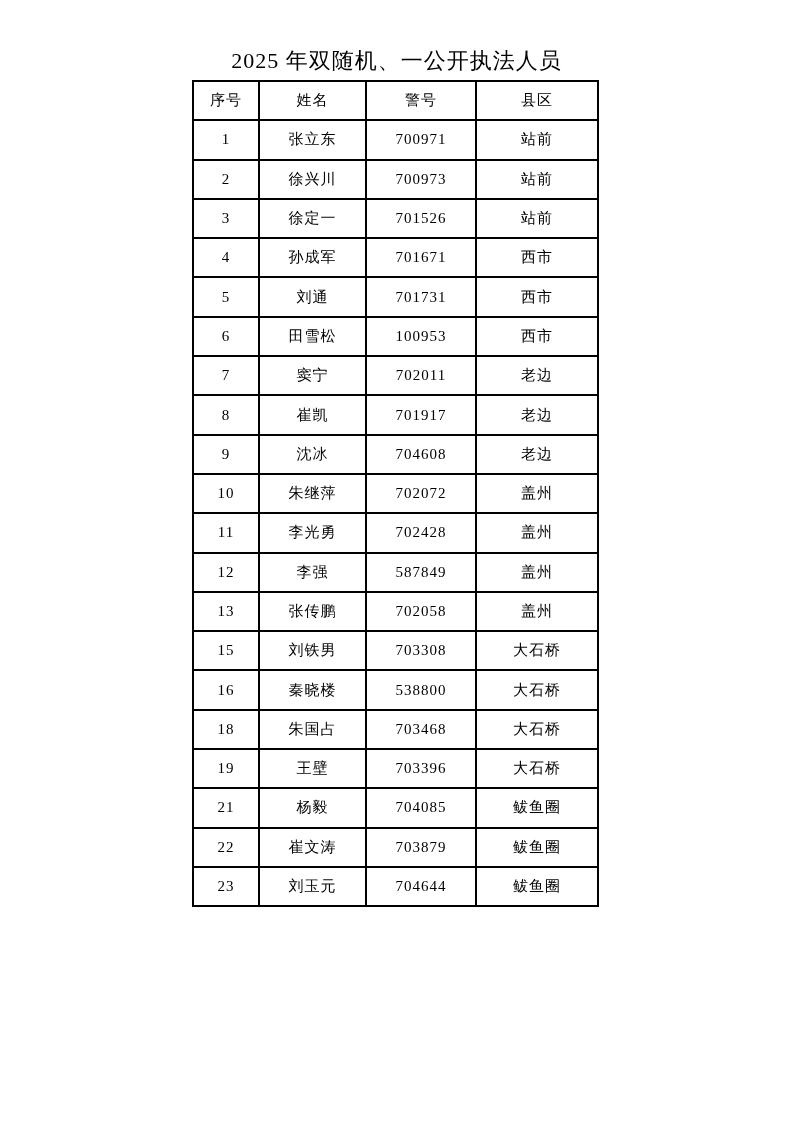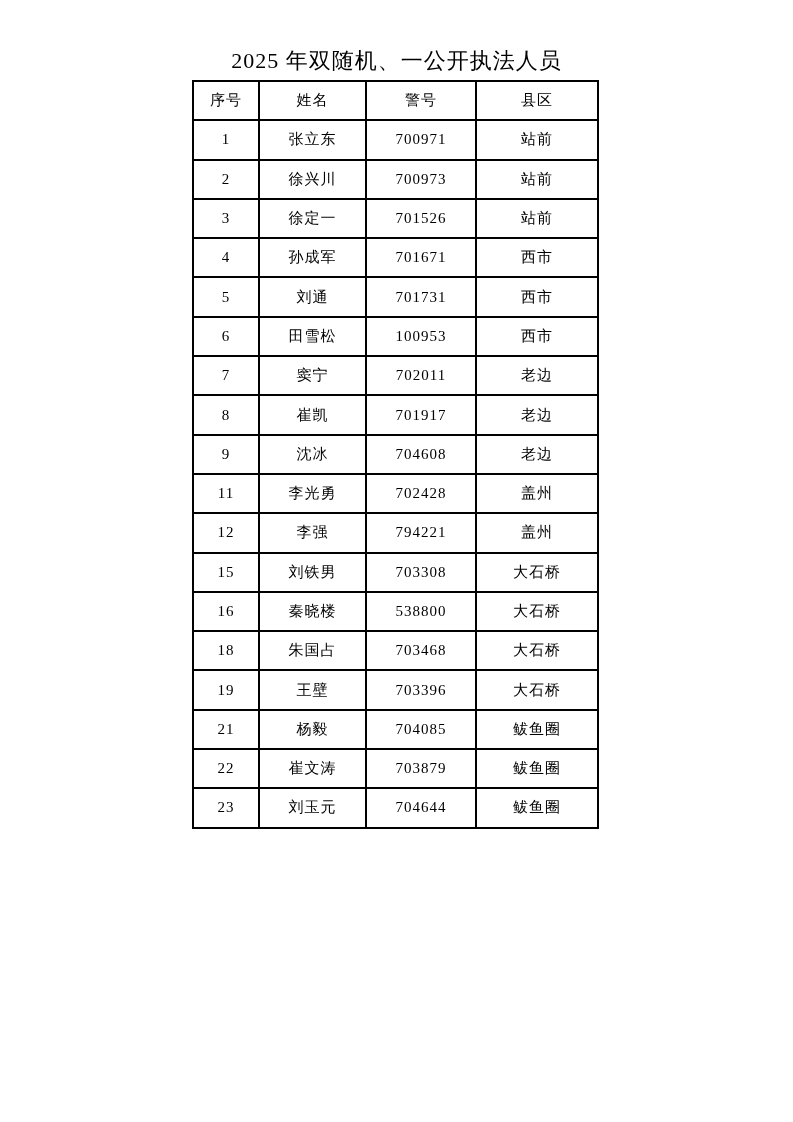--- a/index.html
+++ b/index.html
@@ -124,29 +124,41 @@
           <td>701917</td>
           <td>老边</td>
         </tr>
         <tr>
           <td>9</td>
           <td>沈冰</td>
           <td>704608</td>
           <td>老边</td>
         </tr>
         <tr>
+          <td>10</td>
+          <td>朱继萍</td>
+          <td>702072</td>
+          <td>盖州</td>
+        </tr>
+        <tr>
           <td>11</td>
           <td>李光勇</td>
           <td>702428</td>
           <td>盖州</td>
         </tr>
         <tr>
           <td>12</td>
           <td>李强</td>
-          <td>794221</td>
+          <td>587849</td>
+          <td>盖州</td>
+        </tr>
+        <tr>
+          <td>13</td>
+          <td>张传鹏</td>
+          <td>702058</td>
           <td>盖州</td>
         </tr>
         <tr>
           <td>15</td>
           <td>刘铁男</td>
           <td>703308</td>
           <td>大石桥</td>
         </tr>
         <tr>
           <td>16</td>

